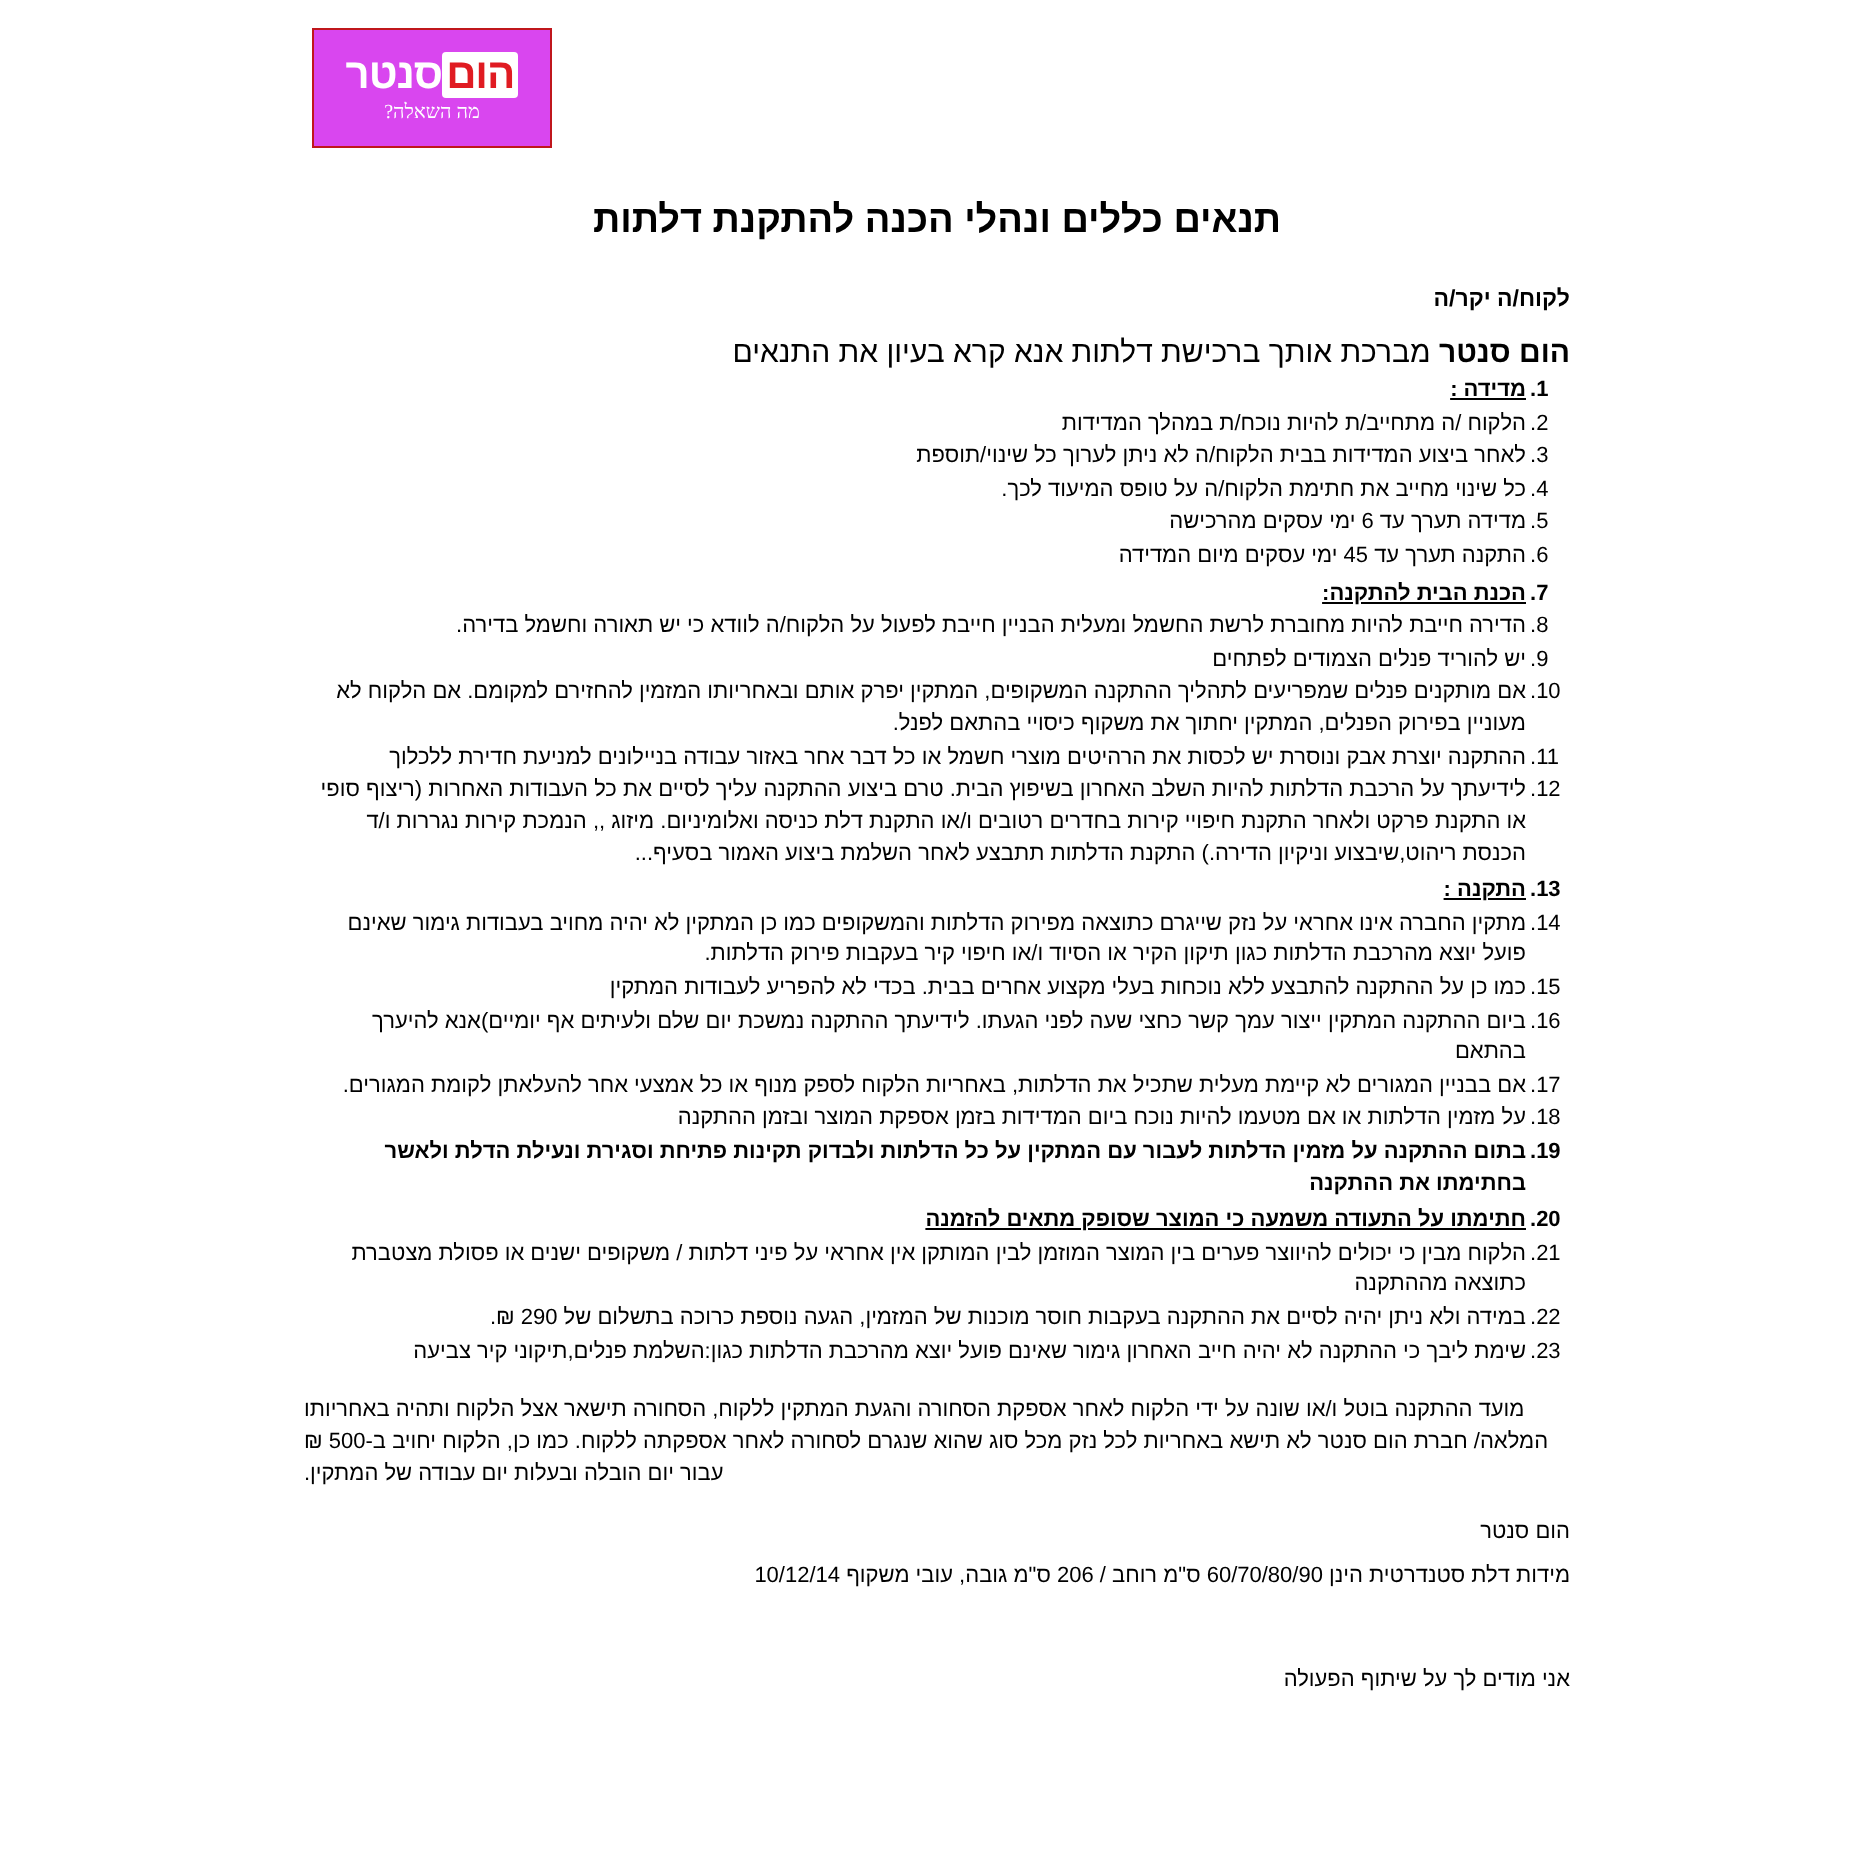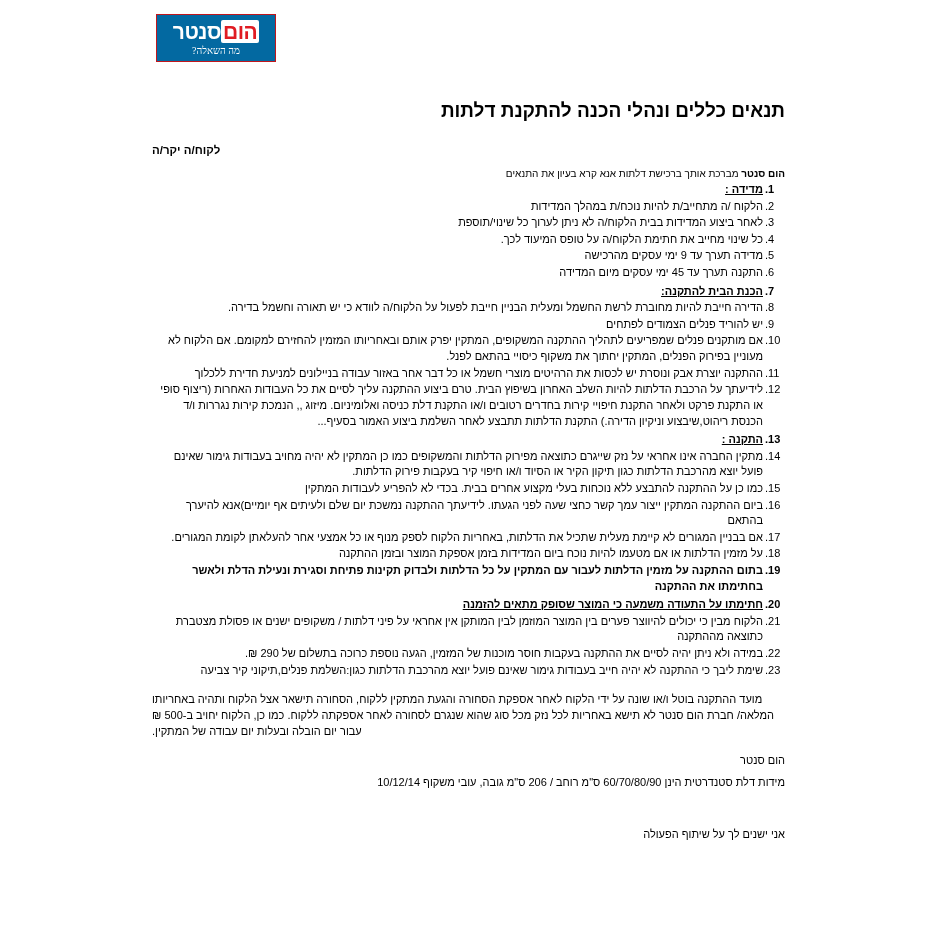--- a/index.html
+++ b/index.html
@@ -20,22 +20,22 @@
     height: 937px;
     position: relative;
     box-sizing: border-box;
   }
   
   .logo-block {
     position: absolute;
     top: 14px;
     right: 661px;
     width: 120px;
-    height: 48px;
-    background: #0369a1;
+    height: 60px;
+    background: #d946ef;
     border: 1px solid #c0161c;
     display: flex;
     flex-direction: column;
     align-items: center;
     justify-content: center;
     padding: 2px 4px;
     box-sizing: border-box;
   }
   .logo-main {
     color: #ffffff;
@@ -62,32 +62,32 @@
   .content {
     position: absolute;
     top: 100px;
     right: 152px;
     left: 152px;
     width: 633px;
   }
   h1.doc-title {
     font-size: 19px;
     font-weight: bold;
-    text-align: right;
+    text-align: center;
     margin: 0 0 22px 0;
     letter-spacing: 0px;
   }
   .salutation {
     font-size: 11.5px;
     font-weight: bold;
-    text-align: left;
+    text-align: right;
     margin-bottom: 12px;
   }
   .intro {
-    font-size: 10px;
+    font-size: 15px;
     text-align: right;
   }
   .intro b { font-weight: bold; }
   ol.items {
     list-style: none;
     margin: 0;
     padding: 0;
     counter-reset: it;
   }
   ol.items > li {
@@ -162,43 +162,43 @@
 
     <div class="intro">
       <b>הום סנטר</b><span> מברכת אותך ברכישת דלתות אנא קרא בעיון את התנאים</span>
     </div>
 
     <ol class="items" id="items-list">
         <li class="section">מדידה :</li>
         <li>הלקוח /ה  מתחייב/ת  להיות נוכח/ת במהלך המדידות</li>
         <li>לאחר ביצוע המדידות בבית הלקוח/ה  לא ניתן לערוך כל שינוי/תוספת</li>
         <li>כל שינוי מחייב את חתימת הלקוח/ה  על טופס המיעוד לכך.</li>
-        <li>מדידה תערך עד 9 ימי עסקים מהרכישה</li>
+        <li>מדידה תערך עד 6 ימי עסקים מהרכישה</li>
         <li>התקנה תערך עד 45 ימי עסקים מיום המדידה</li>
         <li class="section">הכנת הבית להתקנה:</li>
         <li>הדירה חייבת להיות מחוברת לרשת החשמל  ומעלית הבניין חייבת לפעול  על הלקוח/ה לוודא כי יש  תאורה וחשמל בדירה.</li>
         <li>יש להוריד פנלים הצמודים לפתחים</li>
         <li>אם מותקנים פנלים שמפריעים לתהליך ההתקנה המשקופים, המתקין יפרק אותם ובאחריותו המזמין להחזירם למקומם. אם  הלקוח לא  מעוניין בפירוק הפנלים, המתקין יחתוך את משקוף כיסויי בהתאם לפנל.</li>
         <li>ההתקנה יוצרת אבק ונוסרת יש לכסות את הרהיטים מוצרי חשמל או כל דבר אחר באזור עבודה בניילונים למניעת חדירת ללכלוך</li>
         <li>לידיעתך על הרכבת הדלתות להיות השלב האחרון בשיפוץ הבית. טרם ביצוע ההתקנה עליך לסיים את כל העבודות האחרות (ריצוף סופי או התקנת פרקט ולאחר התקנת חיפויי קירות בחדרים רטובים ו/או התקנת דלת כניסה ואלומיניום. מיזוג  ,, הנמכת  קירות נגררות ו/ד הכנסת ריהוט,שיבצוע וניקיון הדירה.)  התקנת הדלתות תתבצע לאחר השלמת ביצוע האמור בסעיף...</li>
         <li class="section">התקנה :</li>
         <li>מתקין החברה אינו אחראי על נזק שייגרם כתוצאה מפירוק הדלתות והמשקופים כמו כן המתקין לא יהיה מחויב בעבודות גימור  שאינם פועל יוצא מהרכבת הדלתות כגון תיקון הקיר או הסיוד ו/או חיפוי קיר בעקבות פירוק הדלתות.</li>
         <li>כמו כן על ההתקנה להתבצע ללא נוכחות בעלי מקצוע אחרים בבית. בכדי לא להפריע לעבודות המתקין</li>
         <li>ביום ההתקנה המתקין ייצור עמך קשר כחצי שעה לפני הגעתו. לידיעתך ההתקנה נמשכת יום שלם ולעיתים אף יומיים)אנא להיערך  בהתאם</li>
         <li> אם בבניין המגורים לא קיימת מעלית שתכיל את הדלתות, באחריות הלקוח לספק מנוף או כל אמצעי אחר להעלאתן לקומת  המגורים.</li>
         <li>על מזמין הדלתות או אם מטעמו  להיות נוכח ביום המדידות  בזמן אספקת המוצר ובזמן ההתקנה</li>
         <li class="bold">בתום ההתקנה על מזמין הדלתות לעבור עם המתקין על כל הדלתות ולבדוק תקינות פתיחת וסגירת ונעילת הדלת ולאשר  בחתימתו את ההתקנה</li>
         <li class="section">חתימתו על התעודה משמעה כי המוצר שסופק מתאים להזמנה</li>
         <li>הלקוח מבין כי יכולים להיווצר פערים בין המוצר המוזמן לבין המותקן אין אחראי על פיני דלתות / משקופים ישנים או פסולת מצטברת  כתוצאה מההתקנה</li>
         <li>במידה ולא ניתן יהיה לסיים את ההתקנה בעקבות חוסר מוכנות של המזמין, הגעה נוספת כרוכה בתשלום של 290 ₪.</li>
-        <li>שימת ליבך כי ההתקנה לא יהיה חייב בעבודות גימור שאינם פועל יוצא מהרכבת הדלתות כגון:השלמת פנלים,תיקוני קיר  צביעה</li>
+        <li>שימת ליבך כי ההתקנה לא יהיה חייב האחרון גימור שאינם פועל יוצא מהרכבת הדלתות כגון:השלמת פנלים,תיקוני קיר  צביעה</li>
       </ol>
 
     <div class="tail">
       <p class="gap-top">מועד ההתקנה בוטל ו/או שונה על ידי הלקוח לאחר אספקת הסחורה והגעת המתקין ללקוח, הסחורה תישאר אצל הלקוח ותהיה  באחריותו המלאה/ חברת הום סנטר לא תישא באחריות לכל נזק מכל סוג שהוא שנגרם לסחורה לאחר אספקתה ללקוח. כמו כן, הלקוח  יחויב ב-500 ₪ עבור יום הובלה ובעלות יום עבודה של המתקין.</p>
     </div>
 
     <div class="sign">הום סנטר</div>
     <div class="dims">מידות דלת סטנדרטית הינן 60/70/80/90 ס"מ רוחב / 206 ס"מ גובה, עובי משקוף 10/12/14</div>
-    <div class="thanks">אני ישנים לך על שיתוף הפעולה</div>
+    <div class="thanks">אני מודים לך על שיתוף הפעולה</div>
 
   </div>
 </div>
 
 </body></html>

